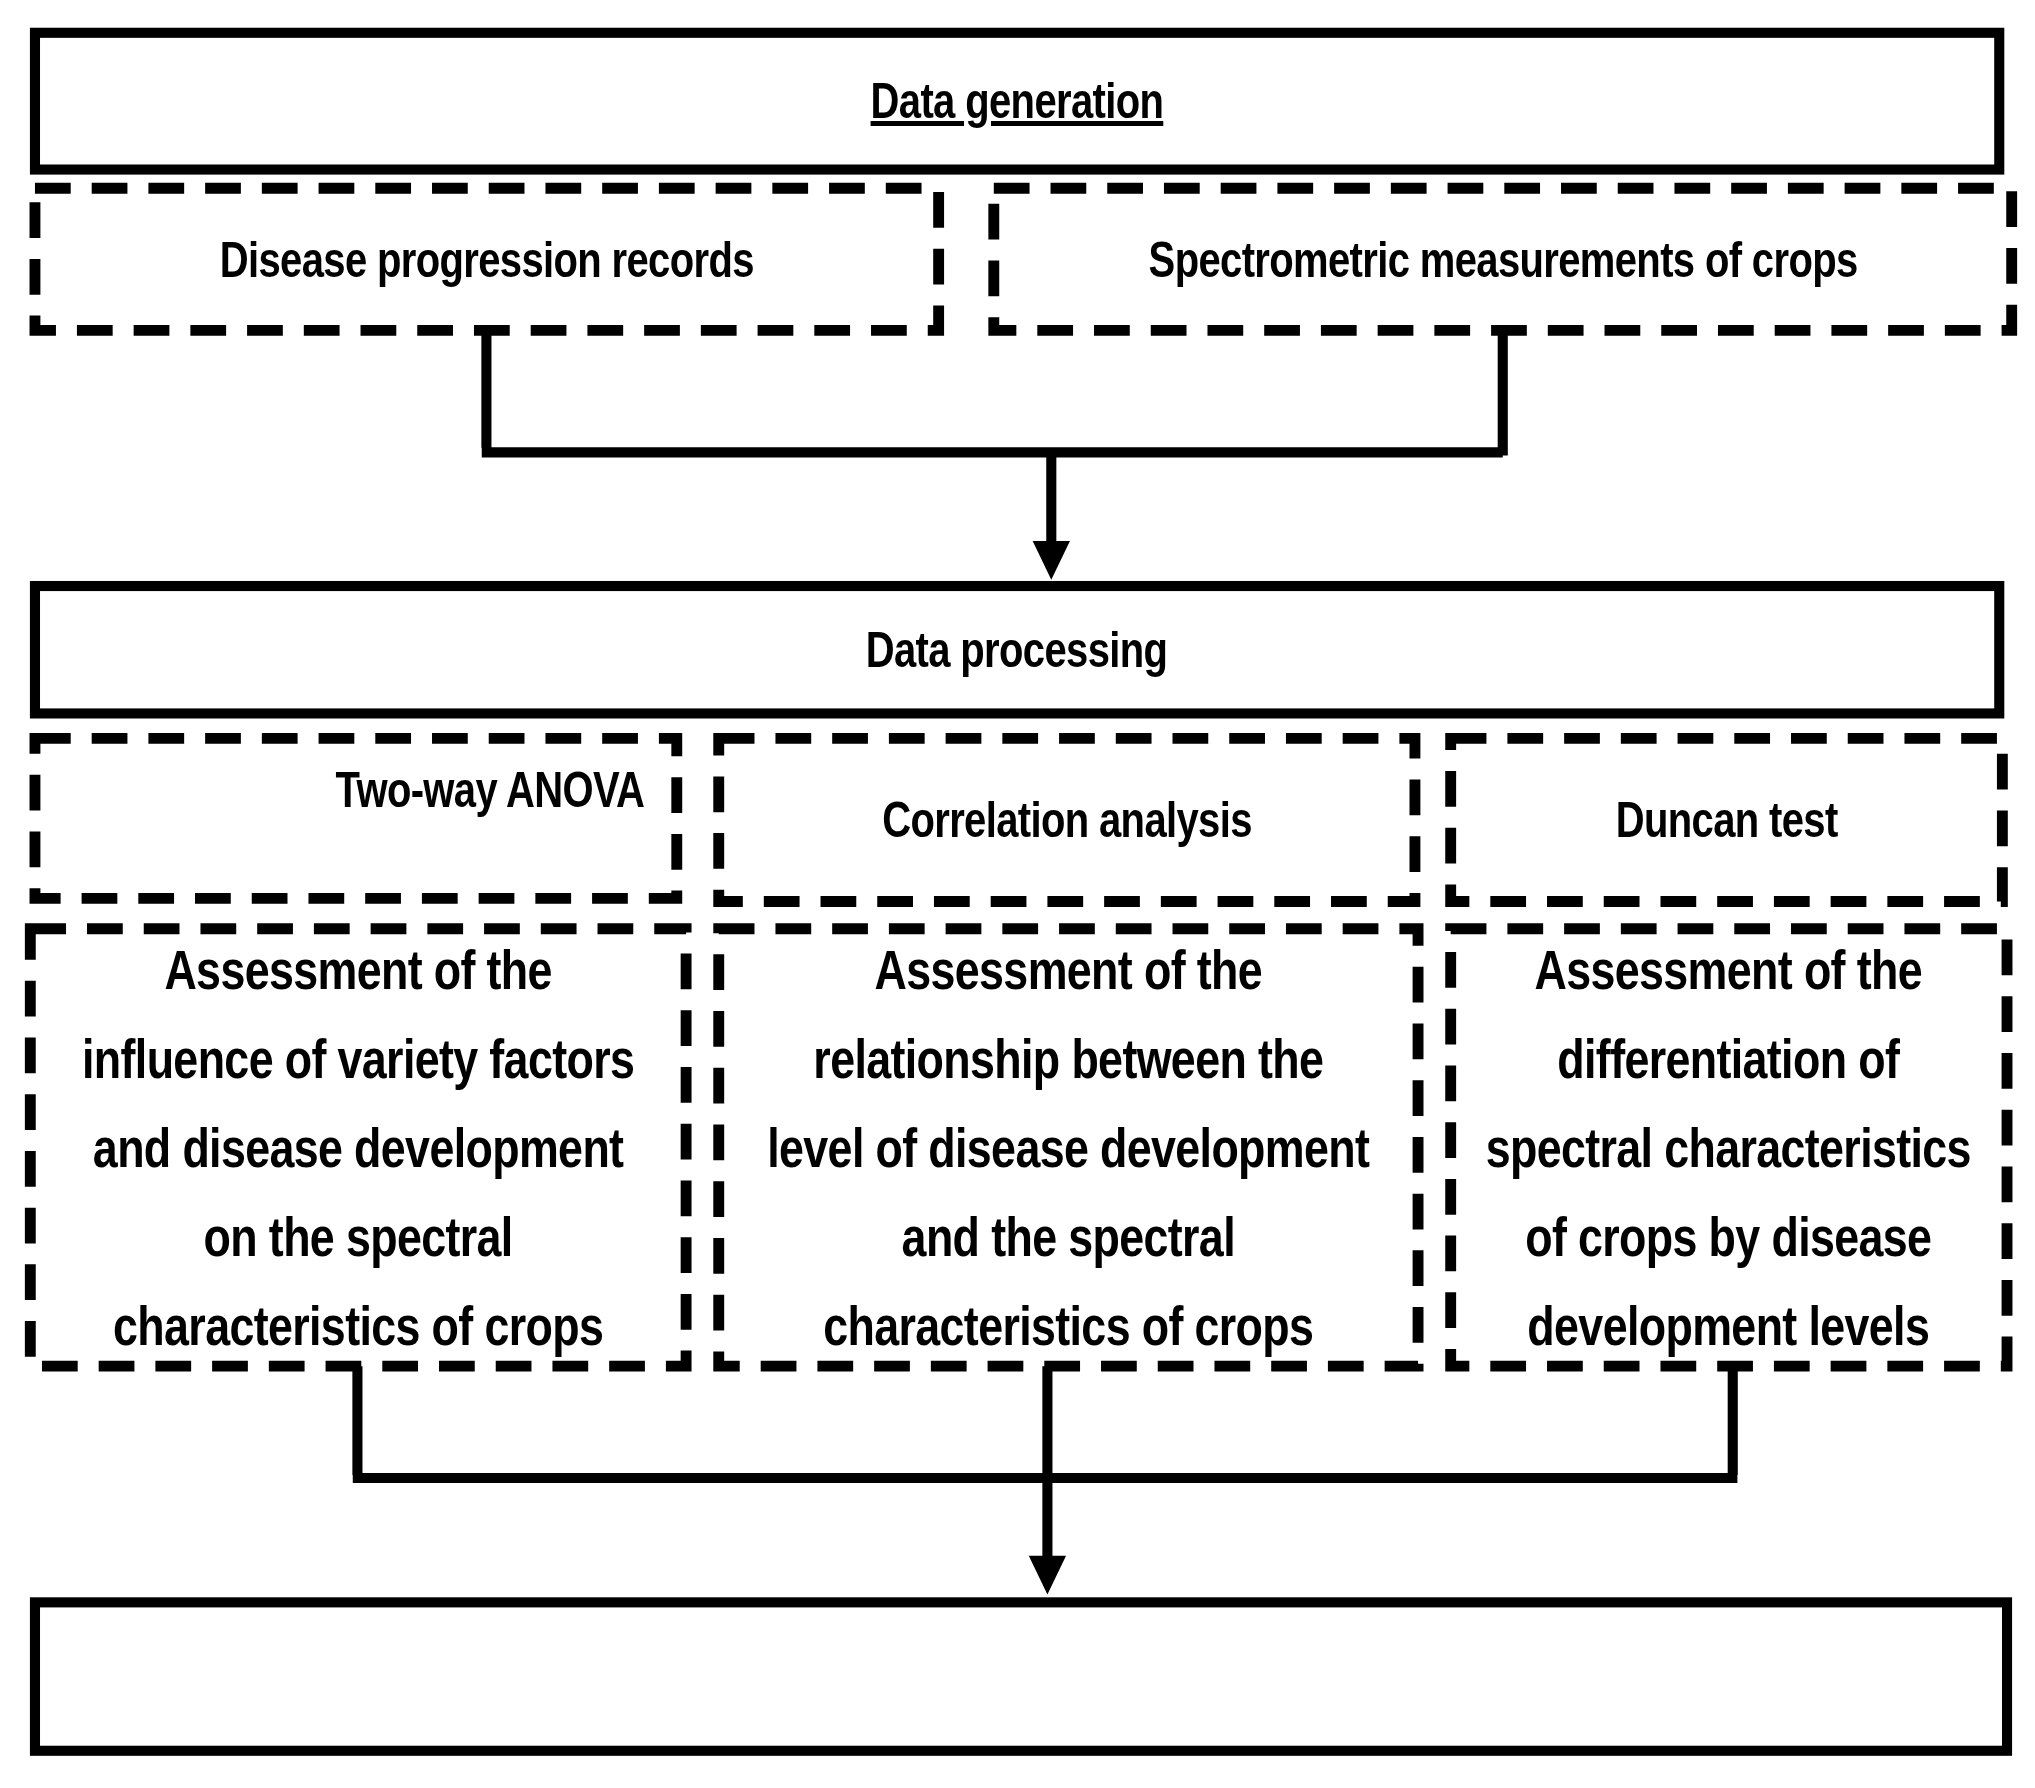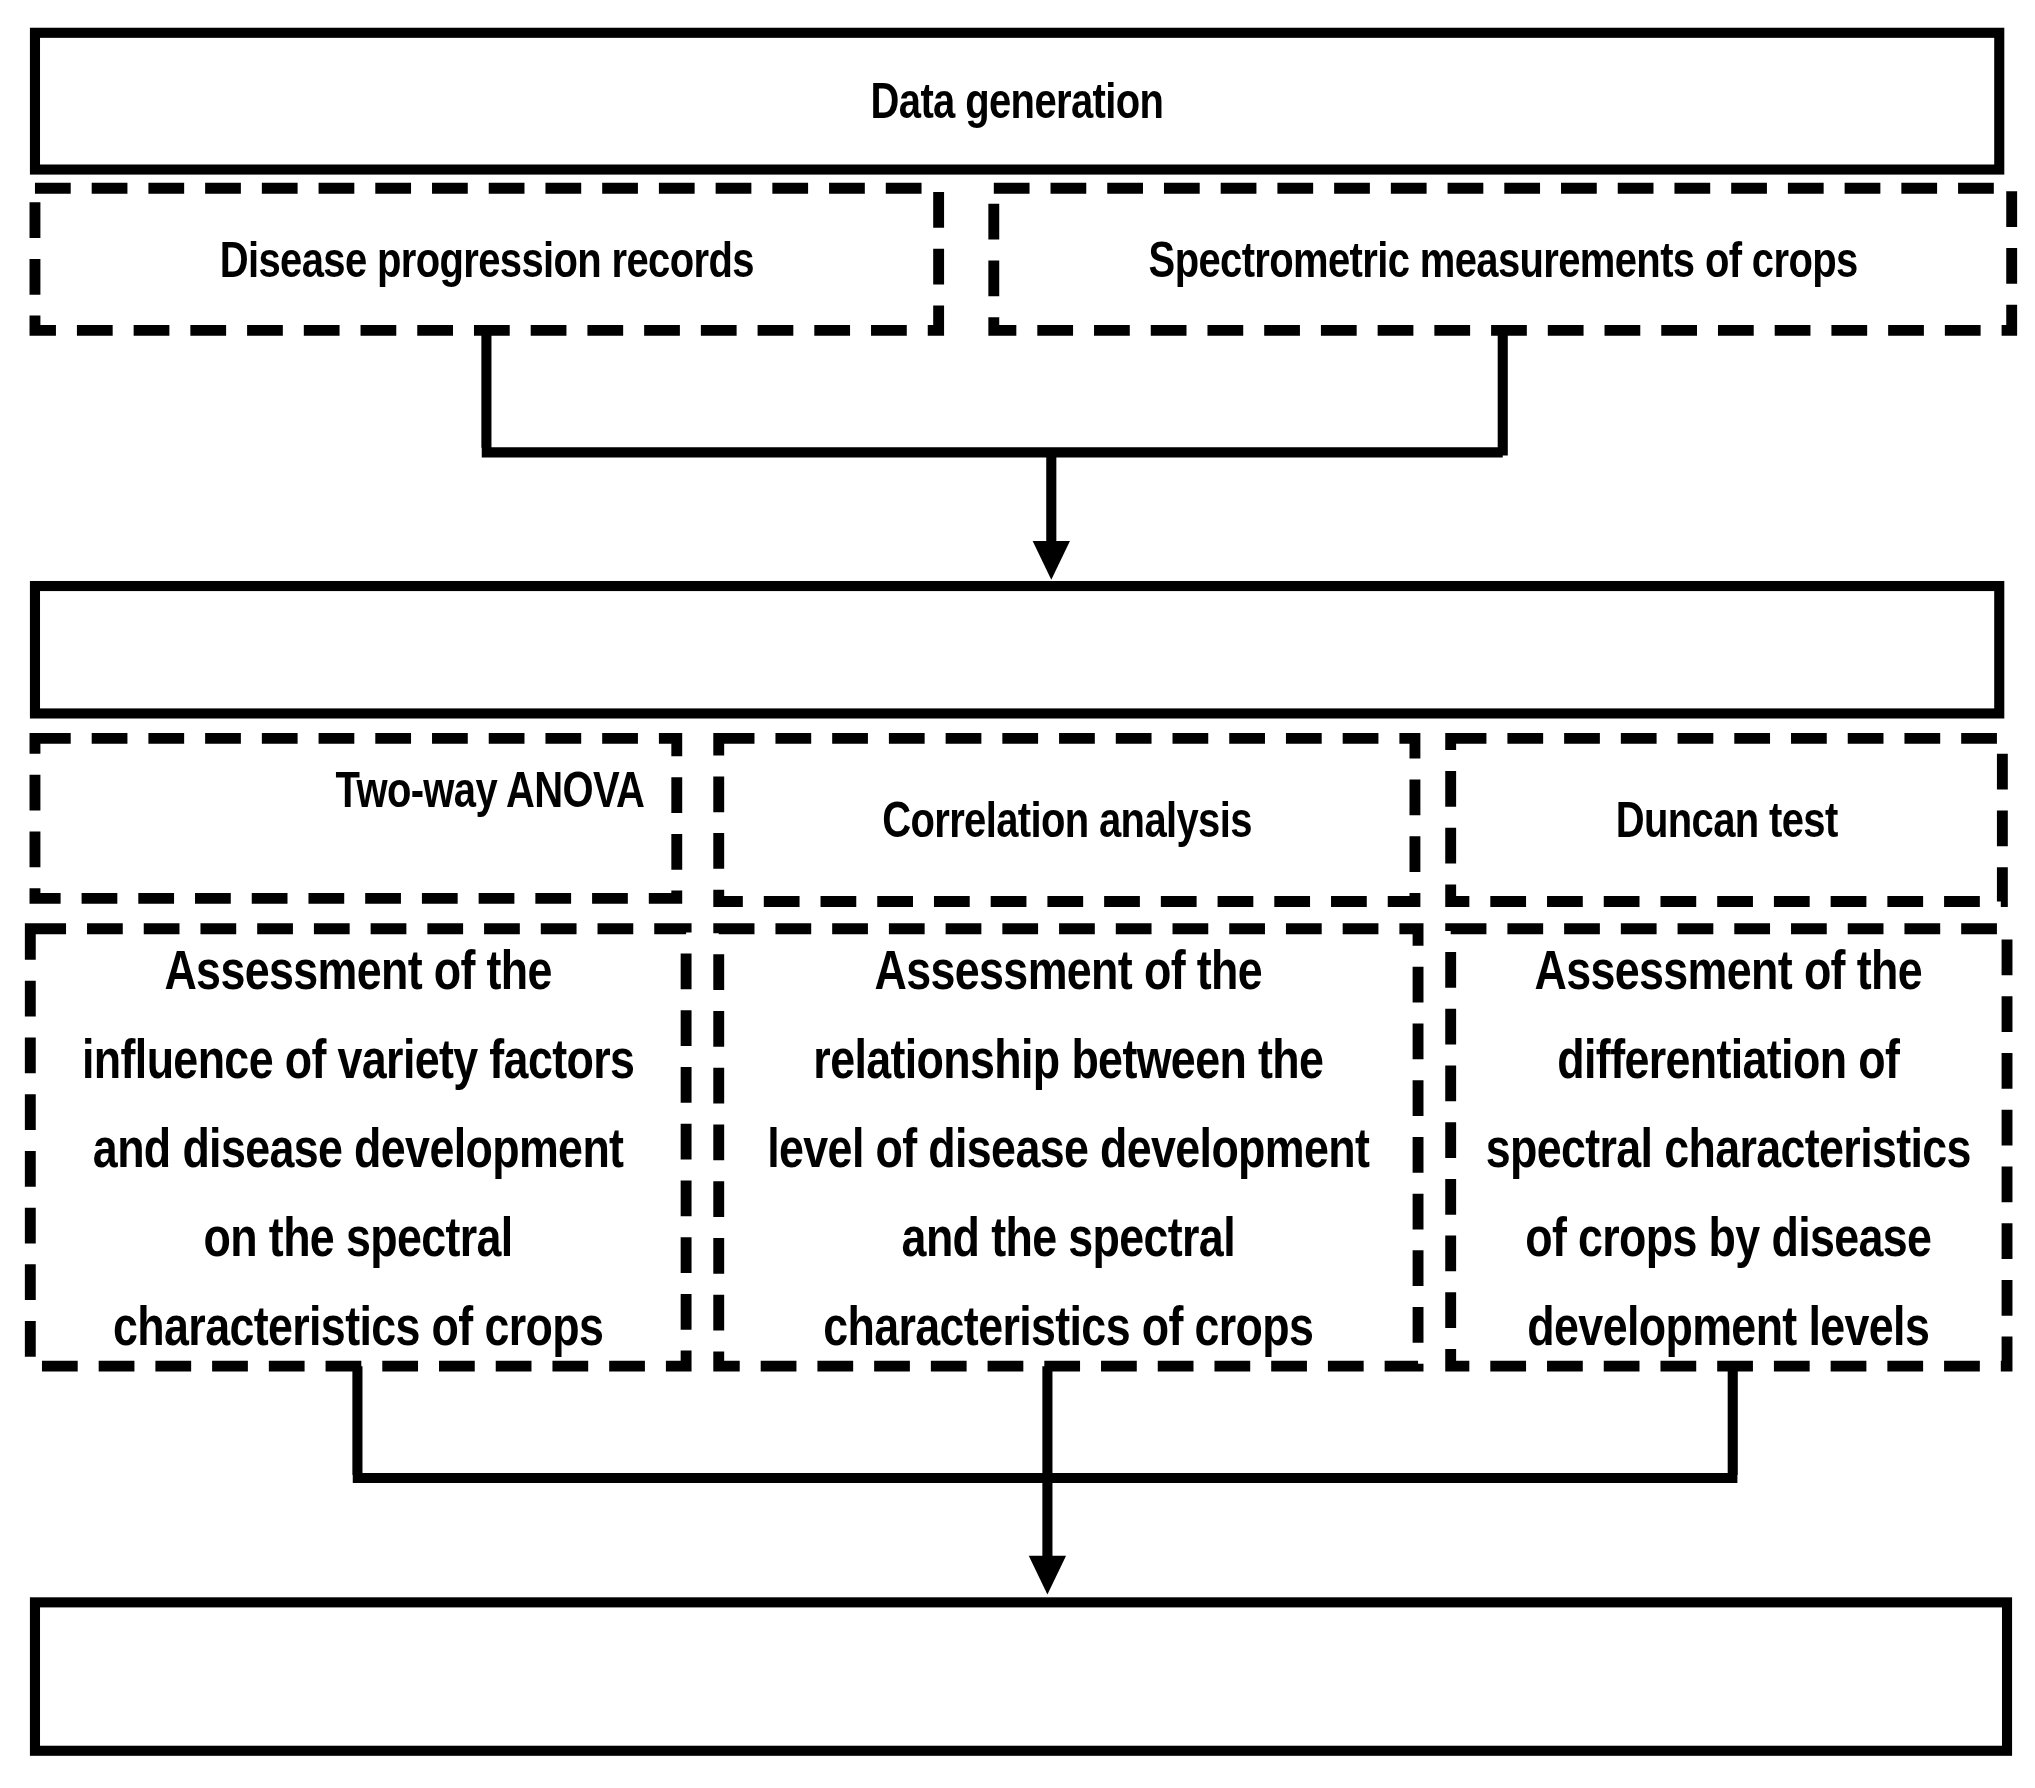--- a/index.html
+++ b/index.html
@@ -77,24 +77,27 @@
     <rect x="925" y="1195" width="900" height="563" fill="none" stroke="#000" stroke-width="14" stroke-dasharray="46 27"></rect>
     <rect x="1867" y="1195" width="716" height="563" fill="none" stroke="#000" stroke-width="14" stroke-dasharray="46 27"></rect>
 
     <path d="M626 430 V576 M1934 430 V586 M620 582 H1934 M1353 582 V702" fill="none" stroke="#000" stroke-width="13"></path>
     <polygon points="1353,746 1329,696 1377,696" fill="#000"></polygon>
 
     <path d="M460 1758 V1898 M2230 1758 V1898 M454 1902 H2236 M1348 1758 V2006" fill="none" stroke="#000" stroke-width="13"></path>
     <polygon points="1348,2052 1324,2002 1372,2002" fill="#000"></polygon>
   </svg>
 
-  <div class="lbl title-lbl" style="left:29.5px; top:27px; width:1975px; height:148px;">
+  <div class="lbl title-lbl" style="left:29.5px; top:27px; width:1975px; height:148px;text-decoration:underline;">
     <span>Data generation</span>
   </div>
 
+  <div class="lbl title-lbl" style="left:29.5px; top:581px; width:1975px; height:138px;">
+    <span>Data processing</span>
+  </div>
 
 
   <div class="lbl sub-lbl" style="left:29.5px; top:183px; width:915px; height:153px;">
     <span>Disease progression records</span>
   </div>
 
   <div class="lbl sub-lbl" style="left:989px; top:183px; width:1029px; height:153px;">
     <span>Spectrometric measurements of crops</span>
   </div>
 

